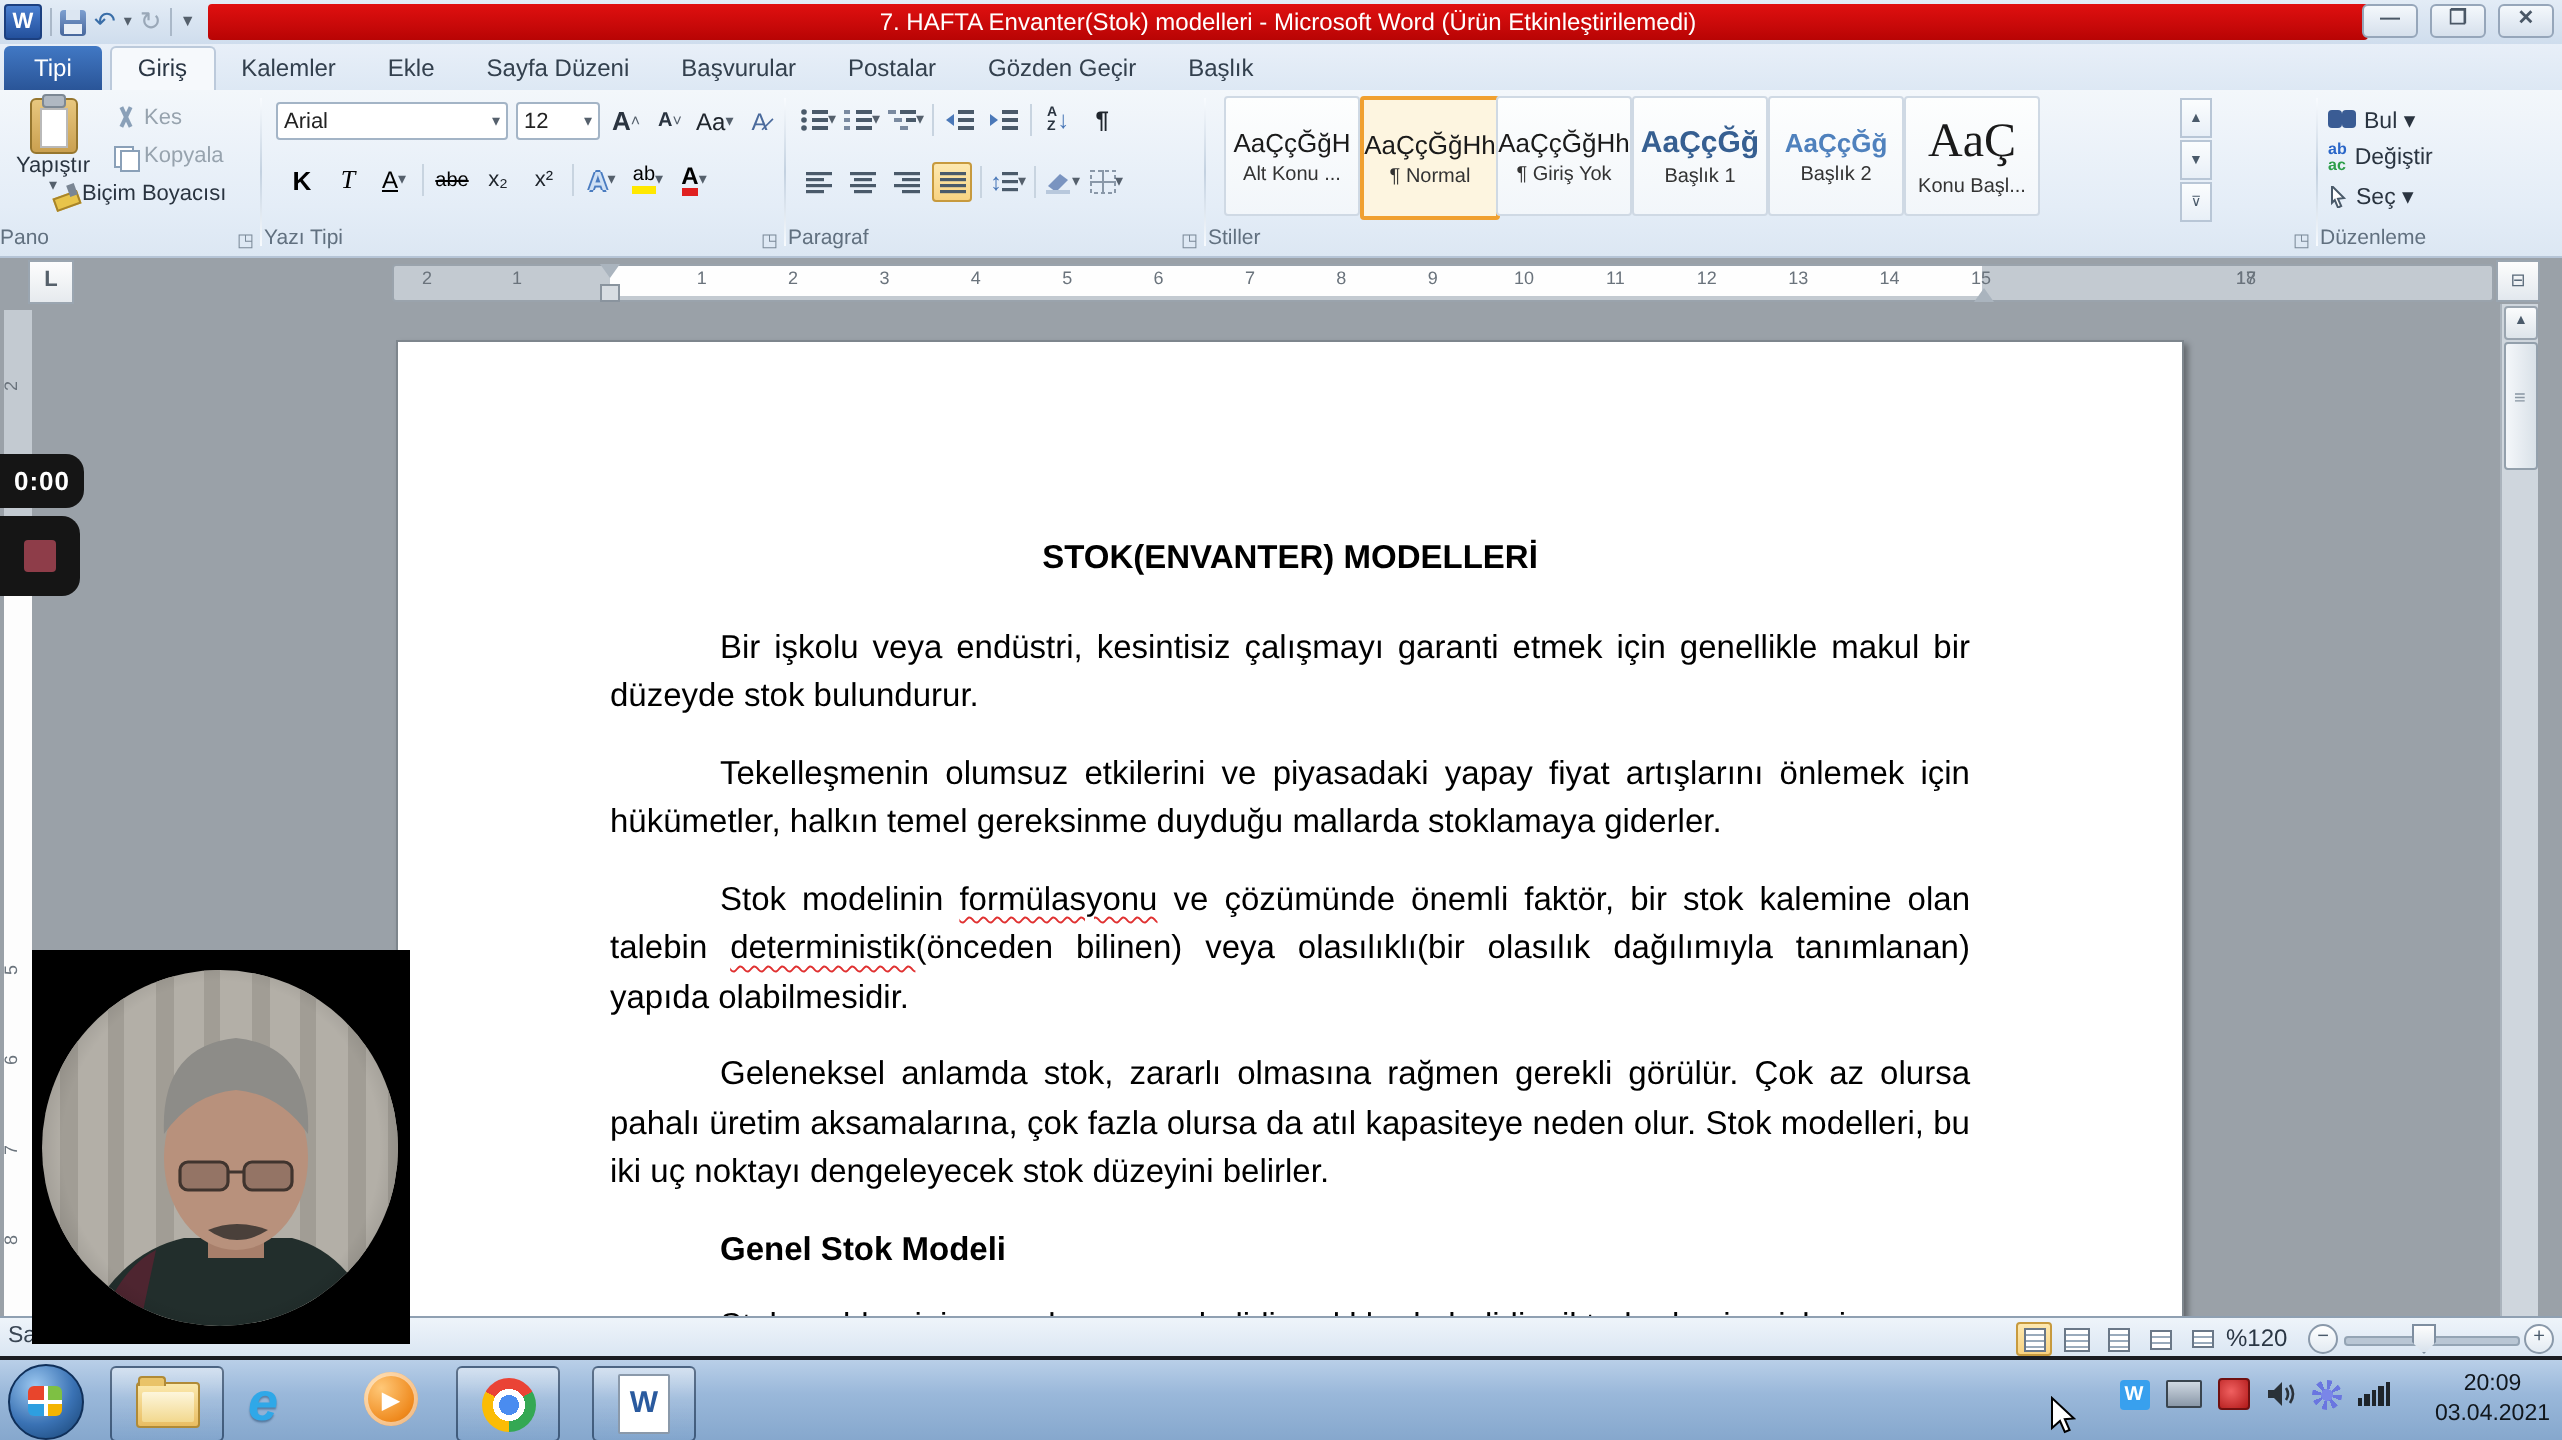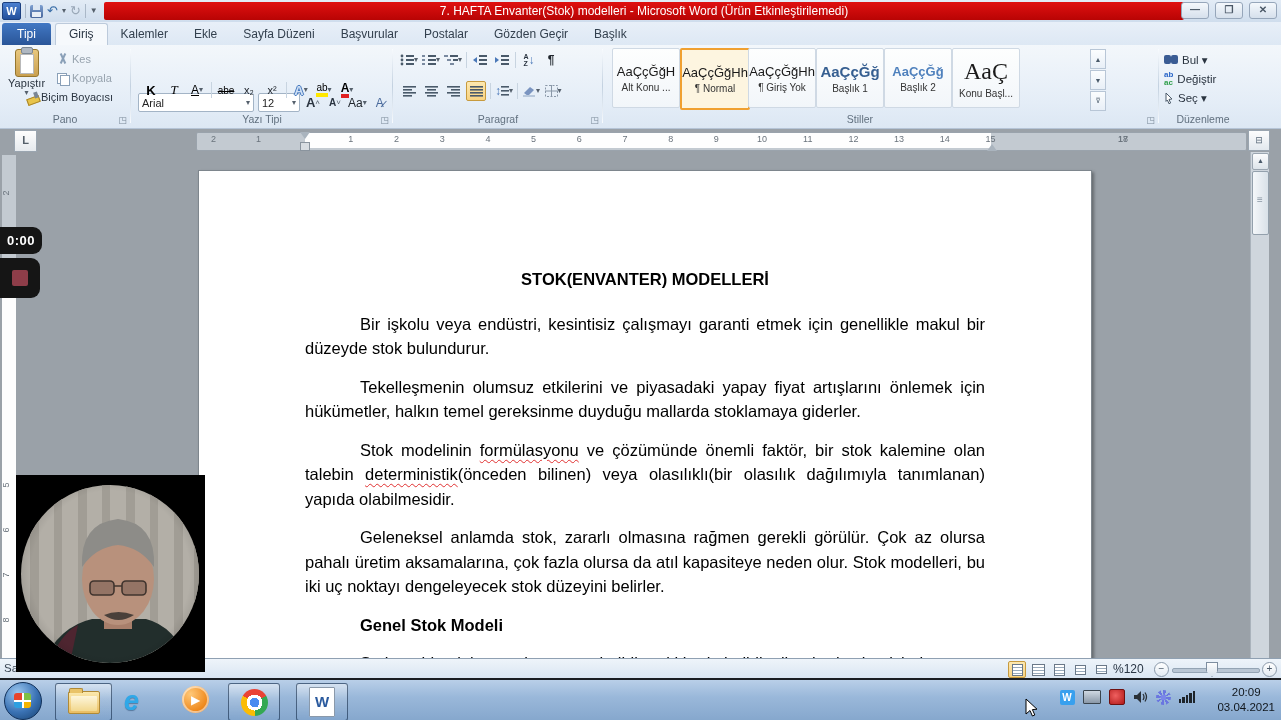--- a/index.html
+++ b/index.html
@@ -29,21 +29,21 @@
   .tab{padding:3px 13px 4px;font-size:12px;color:#33404e;white-space:nowrap;}
   .tab.file{background:linear-gradient(#4178c4,#2a5598);color:#fff;border-radius:3px 3px 0 0;margin-right:4px;padding:4px 15px;}
   .tab.active{background:#f6f9fc;border:1px solid #bccadb;border-bottom:none;border-radius:3px 3px 0 0;color:#2a3644;}
   .ribextra{right:18px;top:26px;display:flex;gap:10px;align-items:center;}
   .chev{color:#6b7a8a;font-size:10px;font-weight:bold;}
   .helpq{width:15px;height:15px;border-radius:50%;background:radial-gradient(circle at 35% 30%,#6fb4f0,#2a6ac0);color:#fff;
     font-size:10px;font-weight:bold;text-align:center;line-height:15px;}
   
   .ribbon{left:0;top:45px;width:1281px;height:83px;background:linear-gradient(#f3f7fb,#e4edf7 70%,#dce7f3);border-bottom:1px solid #b5c4d6;}
   .grp{position:absolute;top:0;height:82px;}
-  .grplabel{position:absolute;bottom:2px;left:0;right:0;text-align:center;font-size:10.5px;color:#61707f;}
+  .grplabel{position:absolute;bottom:2px;left:0;right:0;text-align:left;font-size:10.5px;color:#61707f;}
   .launch{position:absolute;right:3px;bottom:2px;font-size:9px;color:#7b8a99;}
   .gsep{position:absolute;top:4px;width:1px;height:74px;background:linear-gradient(#f8fbfe,#c3d1e0,#f8fbfe);}
   .rbtn{display:inline-flex;align-items:center;justify-content:center;height:18px;min-width:18px;border-radius:2px;}
   .rrow{position:absolute;display:flex;align-items:center;gap:2px;}
   .glyph{font-size:12px;color:#20262d;line-height:14px;}
   .combo{height:17px;background:#fff;border:1px solid #a3b4c6;border-radius:2px;display:flex;align-items:center;
     font-size:11px;color:#222;padding:0 3px;justify-content:space-between;}
   .active-tool{background:linear-gradient(#fde8b0,#f8d382);border:1px solid #c79a3e;border-radius:2px;}
   .bigbtn{display:flex;flex-direction:column;align-items:center;font-size:11px;color:#2a3440;}
   
@@ -237,21 +237,21 @@
       <div class="rrow" style="left:26px;top:46px;">
         <div class="brush"></div>
         <span class="smtxt">Biçim Boyacısı</span>
       </div>
       <div class="grplabel">Pano</div>
       <span class="launch">◳</span>
     </div>
     <div class="gsep" style="left:130px;"></div>
 
     <div class="grp" style="left:132px;width:260px;">
-      <div class="rrow" style="left:6px;top:6px;gap:4px;margin-top:42px;">
+      <div class="rrow" style="left:6px;top:6px;gap:4px;">
         <div class="combo" style="width:108px;">
           <span>Arial</span>
             <span class="caret">▾</span>
         </div>
         <div class="combo" style="width:34px;">
           <span>12</span>
             <span class="caret">▾</span>
         </div>
         <span class="rbtn">
             <span class="szA" style="font-size:13px;">A</span>
@@ -461,21 +461,21 @@
       <div class="stylebox" style="left:348px;">
         <span class="ssample" style="font-family:'Liberation Serif',serif;font-size:24px;">AaÇ</span>
         <span class="slabel">Konu Başl...</span>
         </div>
       <div style="position:absolute;left:486px;top:4px;display:flex;flex-direction:column;gap:1px;">
         <div class="galbtn">▲</div>
         <div class="galbtn">▼</div>
         <div class="galbtn">⊽</div>
       </div>
 
-      <div class="grplabel" style="right:90px;padding-left:48px;">Stiller</div>
+      <div class="grplabel" style="right:90px;">Stiller</div>
       <span class="launch">◳</span>
     </div>
     <div class="gsep" style="left:1158px;"></div>
 
     <div class="grp" style="left:1160px;width:86px;">
       <div class="edrow" style="position:absolute;left:4px;top:6px;">
         <span class="binoc"></span>
         <span>Bul ▾</span>
         </div>
       <div class="edrow" style="position:absolute;left:4px;top:25px;">

